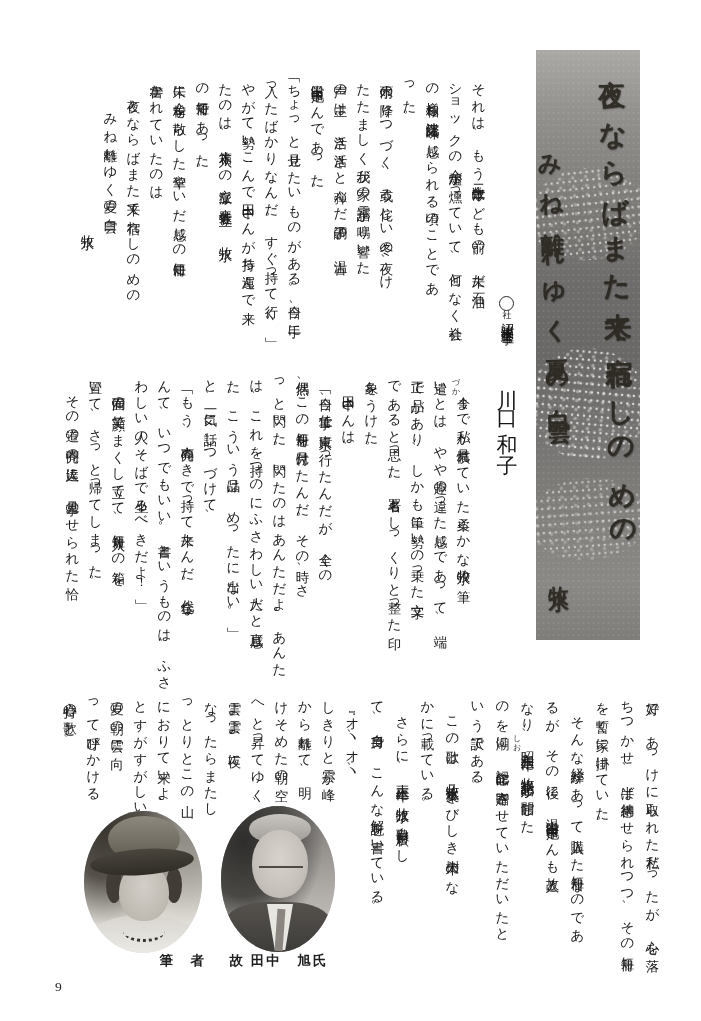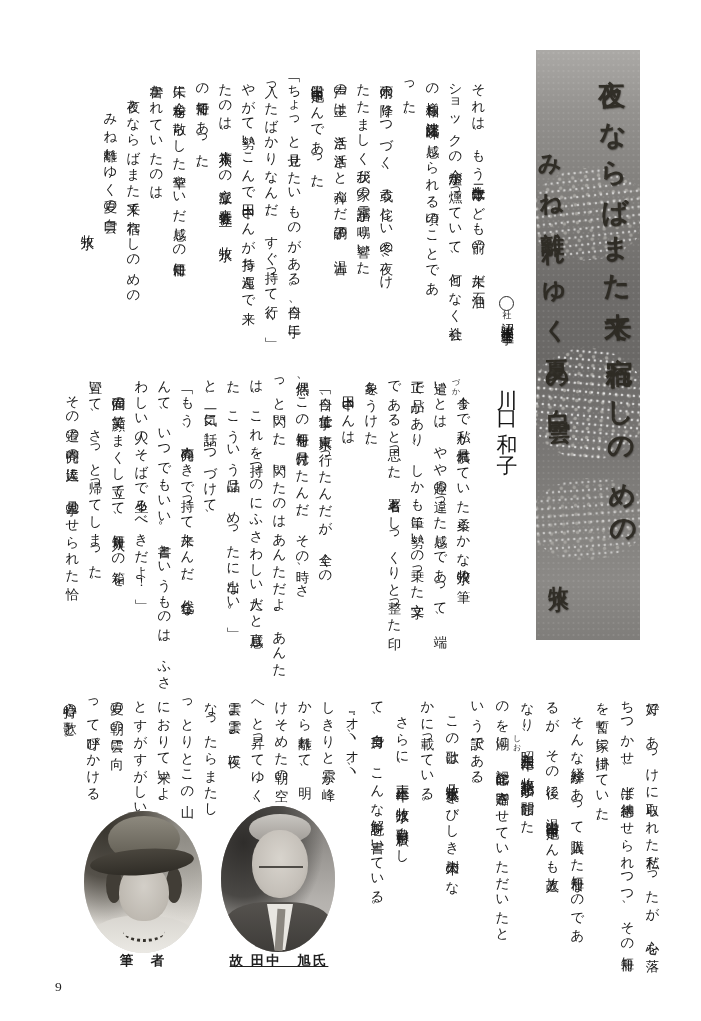--- a/index.html
+++ b/index.html
@@ -104,22 +104,22 @@
   .pr-suit{left:4px; top:96px; width:106px; height:52px; border-radius:40% 40% 0 0;
     background:linear-gradient(180deg,#55524e,#3d3b38);}
   .pr-shirt{left:46px; top:98px; width:26px; height:46px; background:#e8e6e1;
     clip-path:polygon(0 0,100% 0,70% 100%,30% 100%);}
   .pr-tie{left:55px; top:103px; width:8px; height:42px; background:#8b8780; transform:rotate(4deg);}
   
   .caption{
     position:absolute; top:952px; font-family:"Liberation Sans","DejaVu Sans",sans-serif;
     font-weight:700; font-size:13.5px; color:#1f1f1f; letter-spacing:2px; text-align:center;
   }
-  #capL{left:80px;  width:126px;}
-  #capR{left:203px; width:152px;text-decoration:underline;}
+  #capL{left:80px;  width:126px;text-align:right;}
+  #capR{left:203px; width:152px;}
   .pagenum{
     position:absolute; left:55px; top:979px; font-size:13.5px; color:#222;
     font-family:"Liberation Serif","DejaVu Serif",serif;
   }
 </style>
 </head>
 <body>
 
 <div class="page">
 

